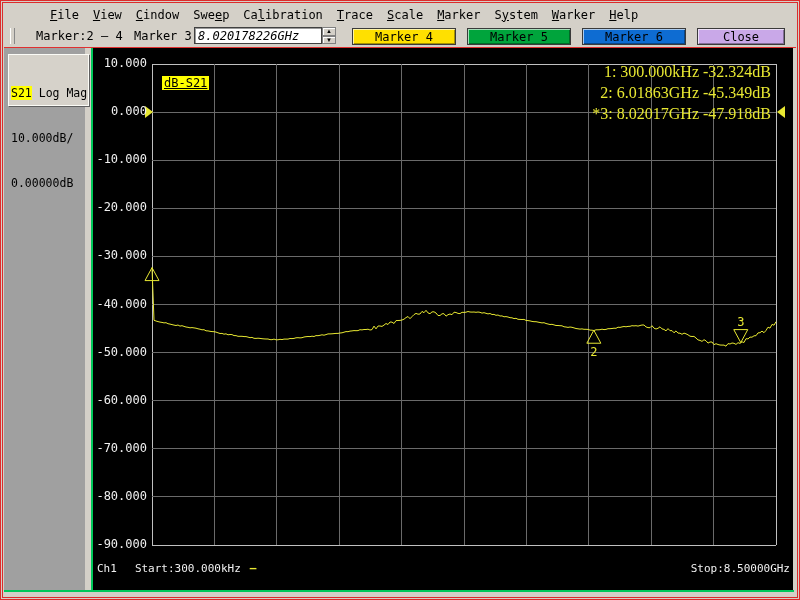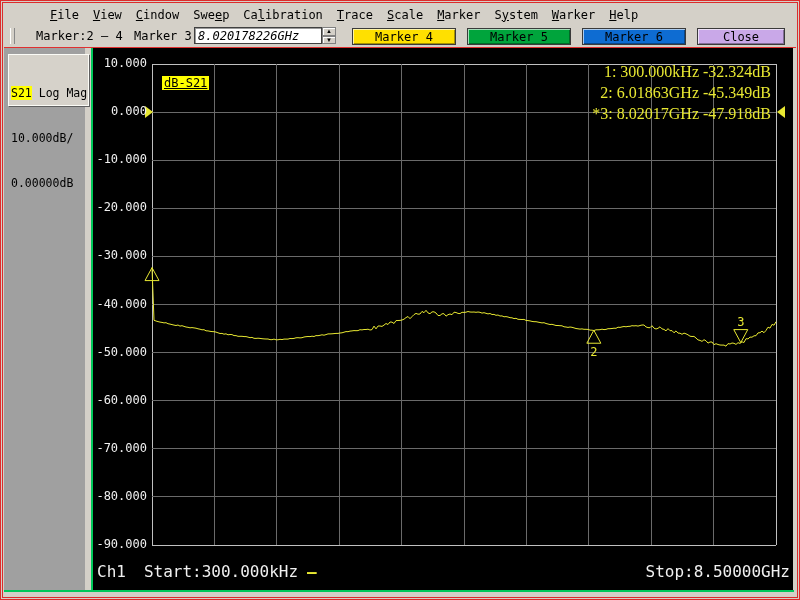--- a/index.html
+++ b/index.html
@@ -51,21 +51,21 @@
 
   svg.plot-svg{position:absolute;left:93px;top:48px;z-index:2;overflow:visible;}
 
   .db-label{position:absolute;left:162px;top:76px;background:#ffff00;color:#000;
             font-size:12px;padding:0 2px;text-decoration:underline;z-index:4;}
 
   .readouts{position:absolute;right:29px;top:61px;text-align:right;z-index:4;
             color:#e8e832;font-size:16px;line-height:21px;white-space:pre;font-family:Liberation Serif, serif;}
 
   .status{position:absolute;left:97px;right:10px;bottom:22px;height:16px;z-index:4;
-          color:#f0f0f0;font-size:16px;}
+          color:#f0f0f0;font-size:11px;}
   .status-left{position:absolute;left:0;top:0;display:flex;white-space:pre;}
   .status-ch{margin-right:18px;}
   .status-dash{color:#e8e832;margin-left:9px;font-weight:bold;}
   .status-stop{position:absolute;right:0;top:0;}
 </style>
 </head>
 <body>
 
 <div class="screen">
 

